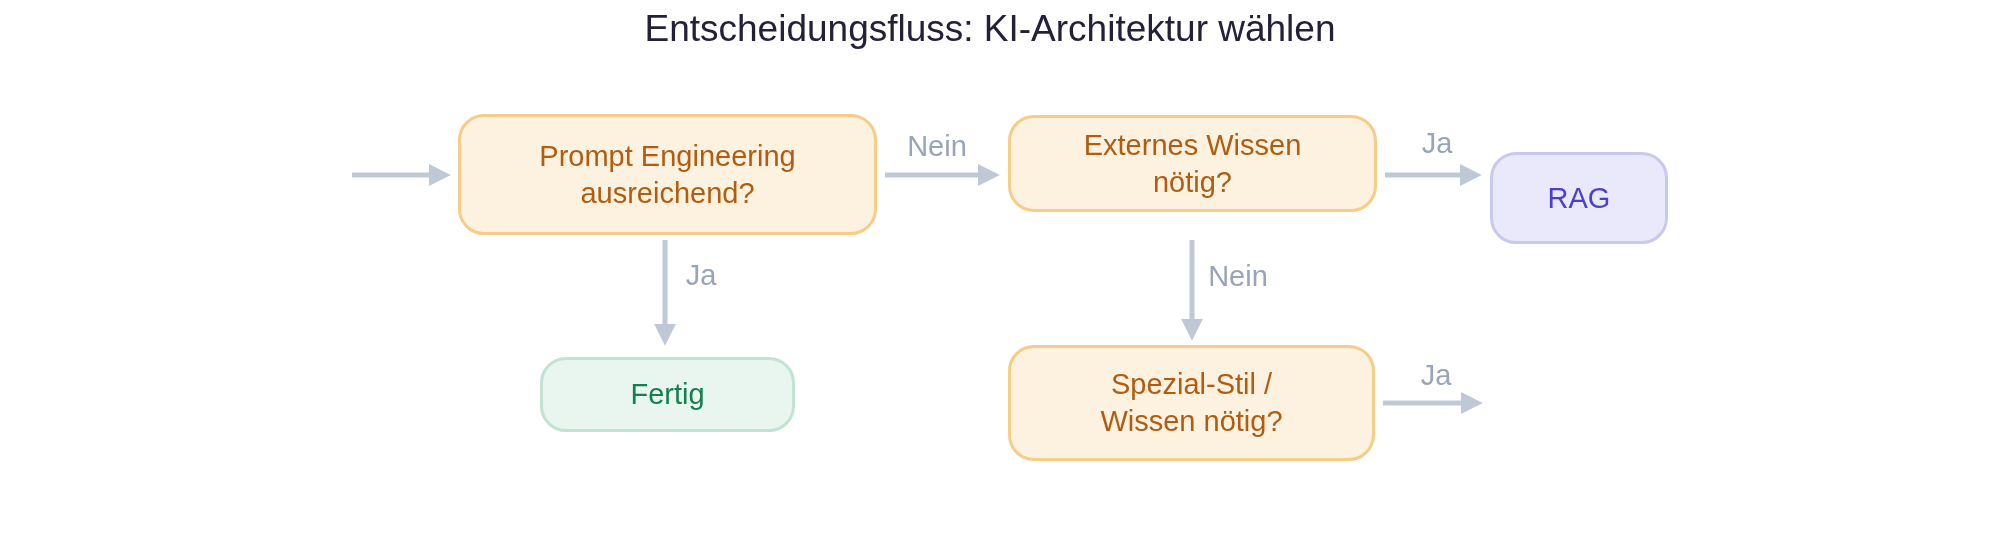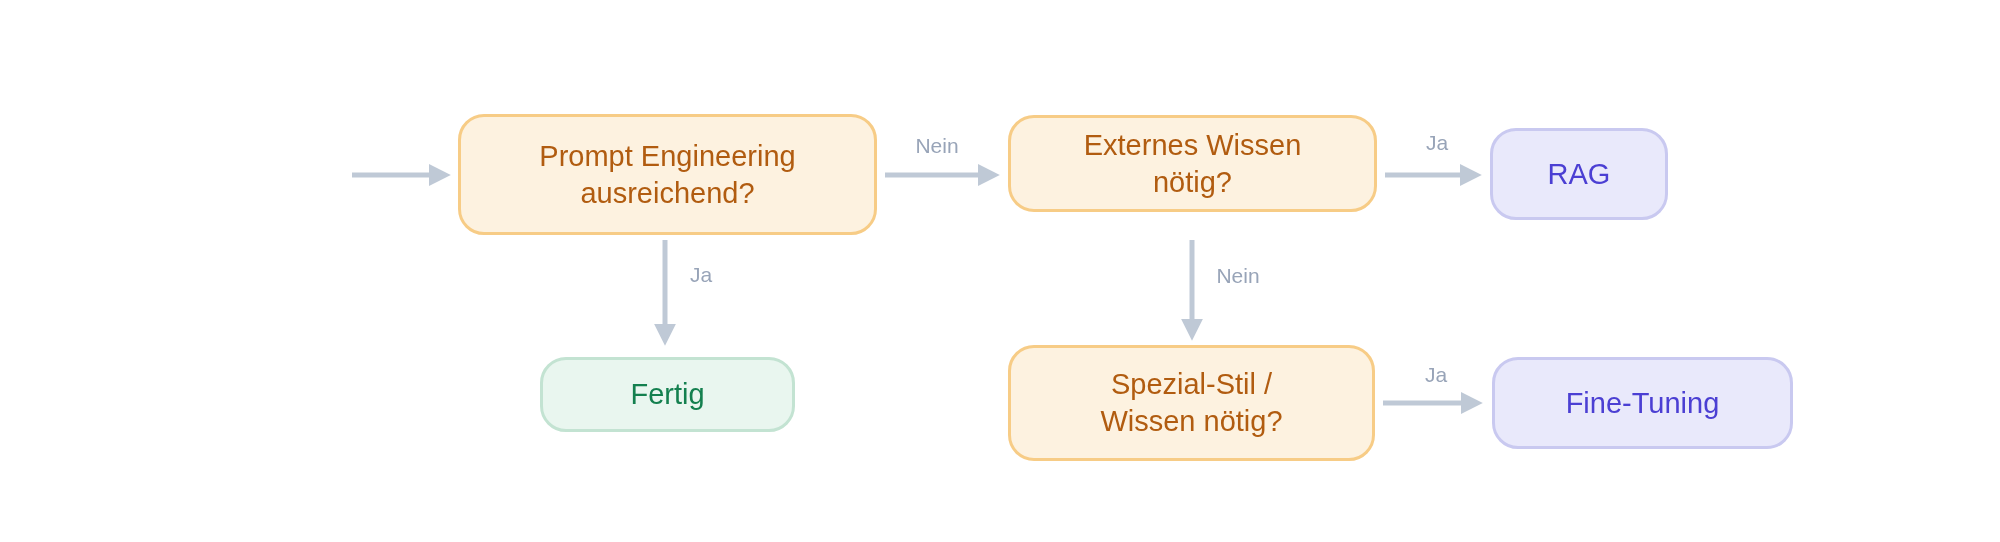--- a/index.html
+++ b/index.html
@@ -32,34 +32,35 @@
     justify-content: center;
     text-align: center;
     border-radius: 26px;
     border: 3.5px solid transparent;
     font-size: 29px;
     line-height: 1.26;
     white-space: pre-line;
   }
   .node.green  { background: var(--green-fill, #e9f6ef);  border-color: var(--green-border, #c3e3d2);  color: var(--green-text, #14804f); }
   .node.orange { background: var(--orange-fill, #fdf2e0); border-color: var(--orange-border, #f7cc86); color: var(--orange-text, #b15c10); }
-  .node.purple { background: var(--purple-fill, #e9e9fb); border-color: var(--purple-border, #c9c9f0); color: var(--purple-text, #4b3fd3); }
+  .node.purple { background: var(--purple-fill, #e9e9fb); border-color: var(--purple-border, #c9c9f0); color: var(--purple-text, #4b3fd3); margin-top: 24px; }
   .edge-label {
     position: absolute;
     transform: translate(-50%, -50%);
-    font-size: 21px;
+    font-size: 29px;
     color: var(--edge-label-text, #98a4b8);
     white-space: nowrap;
   }
 </style>
 </head>
 <body>
 
 <div class="canvas">
 
+  <div class="title">Entscheidungsfluss: KI-Architektur wählen</div>
 
   <svg class="edges" width="2000" height="542" viewBox="0 0 2000 542" aria-hidden="true">
     <defs>
       <marker id="ah" viewBox="0 0 10 10" refX="1" refY="5" markerWidth="4.4" markerHeight="4.4" orient="auto-start-reverse">
         <path class="arrowhead" d="M0,0 L10,5 L0,10 z"></path>
       </marker>
     </defs>
     <path class="edge" d="M352,175 H431" marker-end="url(#ah)"></path>
     <path class="edge" d="M885,175 H980" marker-end="url(#ah)"></path>
     <path class="edge" d="M1385,175 H1462" marker-end="url(#ah)"></path>
@@ -85,23 +86,20 @@
 
   <div class="node green" style="left:540px;  top:357px; width:255px; height:75px">
     <span>Fertig</span>
   </div>
 
   <div class="node orange" style="left:1008px; top:345px; width:367px; height:116px">
     <span>Spezial-Stil /
 Wissen nötig?</span>
   </div>
 
-  <div class="node purple" style="left:1492px; top:357px; width:301px; height:92px">
-    <span>Fine-Tuning</span>
-  </div>
 
   <div class="edge-label" style="left:937px;  top:146px">Nein</div>
   <div class="edge-label" style="left:701px;  top:275px">Ja</div>
   <div class="edge-label" style="left:1437px; top:143px">Ja</div>
   <div class="edge-label" style="left:1238px; top:276px">Nein</div>
   <div class="edge-label" style="left:1436px; top:375px">Ja</div>
 
 </div>
 
 </body></html>

